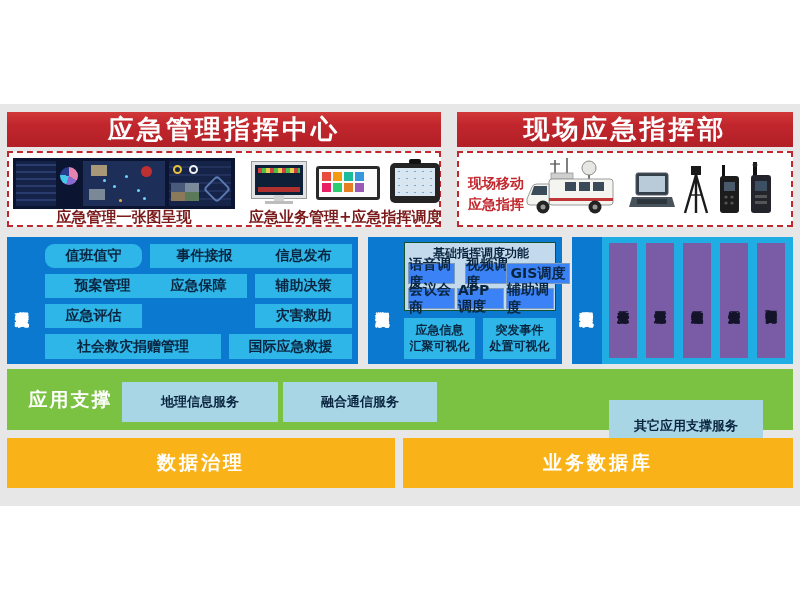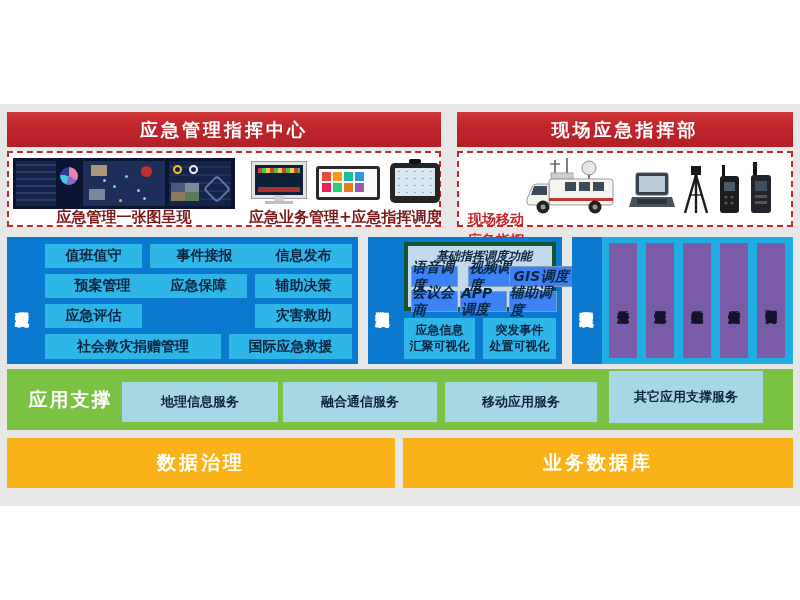--- a/index.html
+++ b/index.html
@@ -7,38 +7,38 @@
   body { font-family:"DejaVu Sans","Liberation Sans",sans-serif; }
   #stage { position:relative; width:800px; height:600px; background:#fff; overflow:hidden; }
   .abs { position:absolute; }
   .flexc { display:flex; align-items:center; justify-content:center; }
 
   
   #canvas-bg { left:0; top:104px; width:800px; height:402px; background:#e7e7e7; }
 
   
   .banner { background:linear-gradient(180deg,#d13838 0%,#c1272d 35%,#b21f26 100%);
-            color:#fff; font-weight:bold; font-size:18px; letter-spacing:3px; }
+            color:#fff; font-weight:bold; font-size:26px; letter-spacing:3px; }
 
   
   .dashbox { background:#fff; border:2px dashed #c1272d; }
   .caption { color:#7a1a1a; font-weight:bold; font-size:15px; text-align:center; white-space:nowrap; }
 
   
   .field-label { color:#c1272d; font-weight:bold; font-size:14px; text-align:center; line-height:1.5; }
 
   
   .panel { background:#0c79d0; }
   .vstrip { writing-mode:vertical-rl; text-orientation:upright; color:#fff; font-weight:bold;
             font-size:14px; line-height:1; display:flex; align-items:center; justify-content:center; }
   .box-cyan { background:#2eb6e8; color:#0a2540; font-weight:bold; font-size:14px; }
   .box-cyan-sm { background:#2eb6e8; color:#0a2540; font-weight:bold; font-size:12px; text-align:center; line-height:1.3; }
 
   
-  .subbox { background:#c3d9ec; border:4px solid #14532d;font-style:italic; }
+  .subbox { background:#c3d9ec; border:1px solid #14532d; }
   .subbox-title { color:#0a2540; font-weight:bold; font-size:12px; }
   .minibox { background:#3b82f6; border:1px solid #7d9cbf; color:#0a2540; font-weight:bold; font-size:14px; }
 
   
   .index-inner { background:#1fade4; }
   .topic { background:#7a5ba6; color:#14142a; font-weight:bold; font-size:12px; line-height:1.05;
            writing-mode:vertical-rl; text-orientation:upright; display:flex; align-items:center; justify-content:center; }
 
   
   .green-row { background:#7bc142; }
@@ -137,21 +137,21 @@
     </div>
 
     <div class="abs terminal" style="left:381px; top:10px; width:50px; height:40px;">
       <div class="term-cam"></div>
       <div class="term-screen"></div>
     </div>
     <div class="abs caption" style="left:240px; top:55px; width:192px;">应急业务管理+应急指挥调度</div>
   </div>
 
   <div class="abs dashbox" style="left:457px; top:151px; width:336px; height:76px;">
-    <div class="abs field-label" style="left:6px; top:20px; width:62px;margin-top:36px;">
+    <div class="abs field-label" style="left:6px; top:20px; width:62px;">
       <div>现场移动</div>
       <div>应急指挥</div>
     </div>
 
     <svg class="abs" style="left:62px; top:4px;" width="102" height="64" viewBox="0 0 102 64">
       <line x1="34" y1="3" x2="34" y2="20" stroke="#555" stroke-width="1.5"></line>
       <line x1="29" y1="7" x2="39" y2="7" stroke="#555" stroke-width="1.2"></line>
       <line x1="46" y1="1" x2="46" y2="18" stroke="#555" stroke-width="1.5"></line>
       <circle cx="68" cy="11" r="7" fill="#e6e6e2" stroke="#8a8a8a"></circle>
       <line x1="68" y1="18" x2="68" y2="24" stroke="#777" stroke-width="2"></line>
@@ -199,21 +199,21 @@
       <circle cx="8" cy="3" r="2.4" fill="#222"></circle>
       <rect x="4" y="13" width="20" height="38" rx="3" fill="#23232c"></rect>
       <rect x="8" y="19" width="12" height="10" fill="#3d4f63"></rect>
       <rect x="8" y="33" width="12" height="3" fill="#555"></rect>
       <rect x="8" y="39" width="12" height="3" fill="#555"></rect>
     </svg>
   </div>
 
   <div class="abs panel" style="left:7px; top:237px; width:351px; height:127px;">
     <div class="abs vstrip" style="left:0; top:0; width:31px; height:127px;">应急业务管理系统</div>
-    <div class="abs box-cyan flexc" style="left:38px;  top:7px;  width:97px; height:24px;">值班值守</div>
+    <div class="abs box-cyan flexc" style="left:38px;  top:7px;  width:97px; height:24px;border-radius:9px;">值班值守</div>
     <div class="abs box-cyan flexc" style="left:143px; top:7px;  width:109px; height:24px;">事件接报</div>
     <div class="abs box-cyan flexc" style="left:248px; top:7px;  width:97px; height:24px;">信息发布</div>
     <div class="abs box-cyan flexc" style="left:38px;  top:37px; width:115px; height:24px;">预案管理</div>
     <div class="abs box-cyan flexc" style="left:143px; top:37px; width:97px; height:24px;">应急保障</div>
     <div class="abs box-cyan flexc" style="left:248px; top:37px; width:97px; height:24px;">辅助决策</div>
     <div class="abs box-cyan flexc" style="left:38px;  top:67px; width:97px; height:24px;">应急评估</div>
     <div class="abs box-cyan flexc" style="left:248px; top:67px; width:97px; height:24px;">灾害救助</div>
     <div class="abs box-cyan flexc" style="left:38px;  top:97px; width:176px; height:25px;">社会救灾捐赠管理</div>
     <div class="abs box-cyan flexc" style="left:222px; top:97px; width:123px; height:25px;">国际应急救援</div>
   </div>
@@ -247,22 +247,21 @@
       <div class="abs topic" style="left:81px;  top:6px; width:28px; height:115px;">应急基础设施专题</div>
       <div class="abs topic" style="left:118px; top:6px; width:28px; height:115px;">安全生产监测专题</div>
       <div class="abs topic" style="left:155px; top:6px; width:28px; height:115px;">自然灾害预警专题</div>
     </div>
   </div>
 
   <div class="abs green-row" style="left:7px; top:369px; width:786px; height:61px;">
     <div class="abs row-label flexc" style="left:12px; top:0; width:103px; height:61px;">应用支撑</div>
     <div class="abs svc-box flexc" style="left:115px; top:13px; width:156px; height:40px;">地理信息服务</div>
     <div class="abs svc-box flexc" style="left:276px; top:13px; width:154px; height:40px;">融合通信服务</div>
-    <div class="abs svc-box flexc" style="left:438px; top:13px; width:152px; height:40px;">移动应用服务</div>
-    <div class="abs svc-box flexc" style="left:602px; top:2px; width:154px; height:52px;">其它应用支撑服务</div>
+    <div class="abs svc-box flexc" style="left:602px; top:31px; width:154px; height:52px;">其它应用支撑服务</div>
   </div>
 
   <div class="abs orange-box flexc" style="left:7px; top:438px; width:388px; height:50px;">
     <span>数据治理</span>
   </div>
   <div class="abs orange-box flexc" style="left:403px; top:438px; width:390px; height:50px;">
     <span>业务数据库</span>
   </div>
 </div>
 

